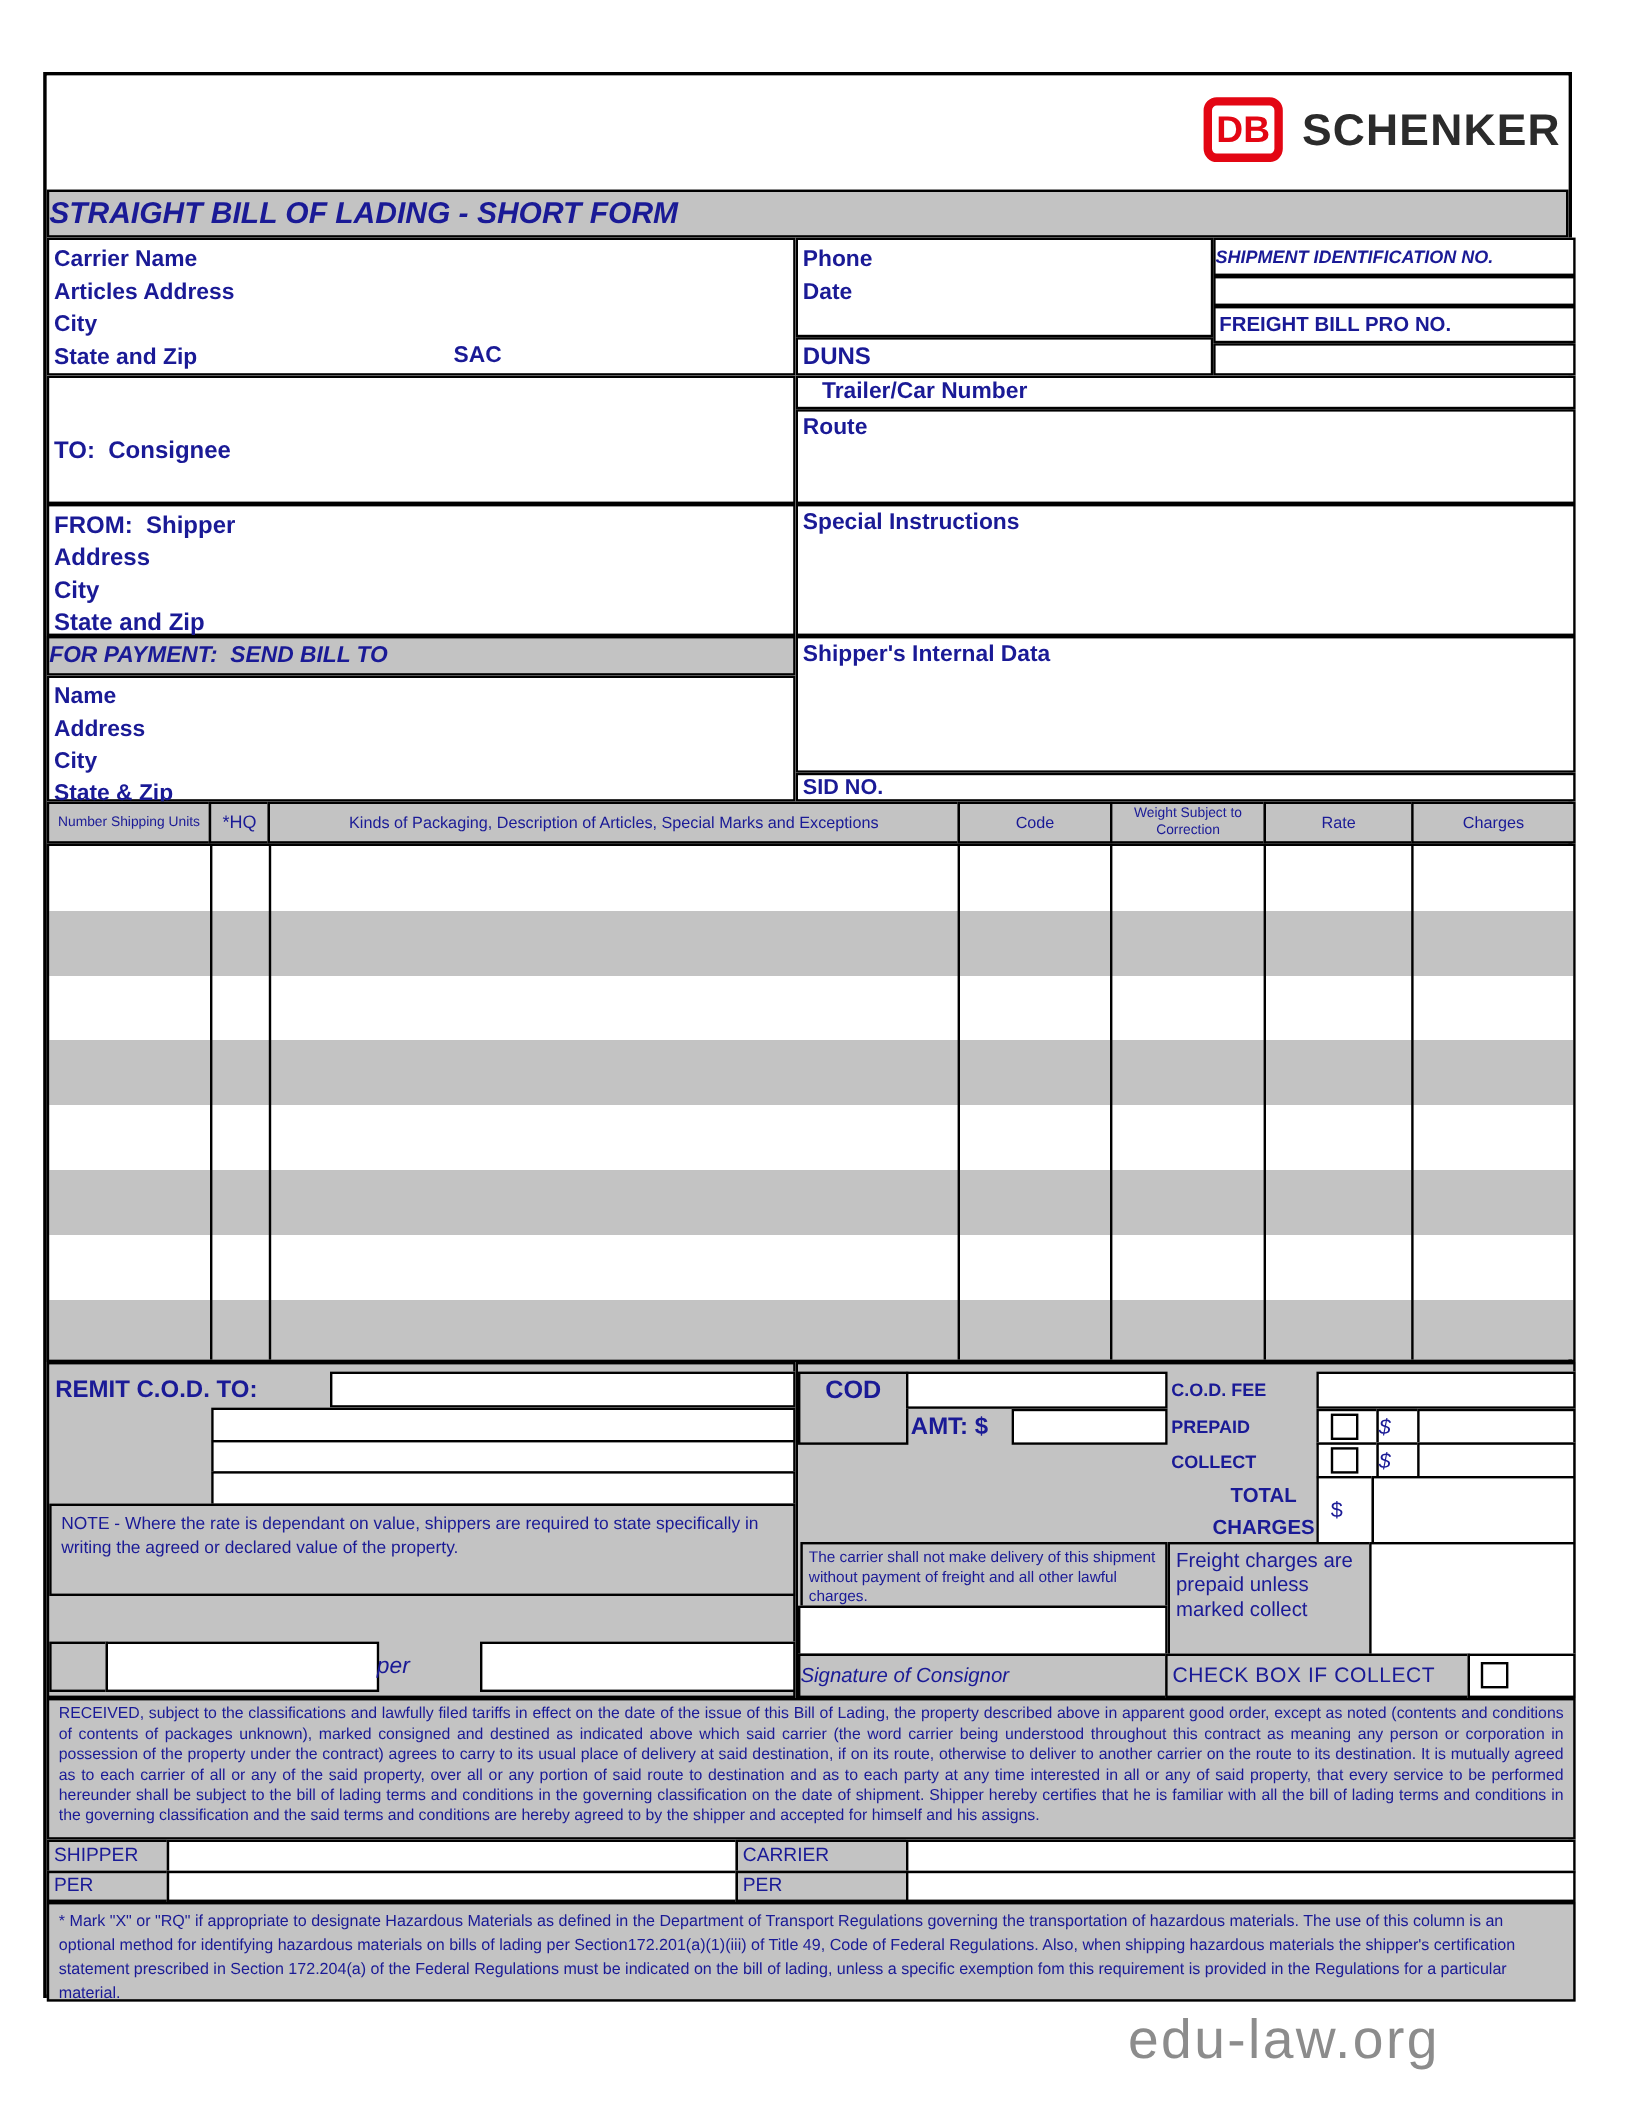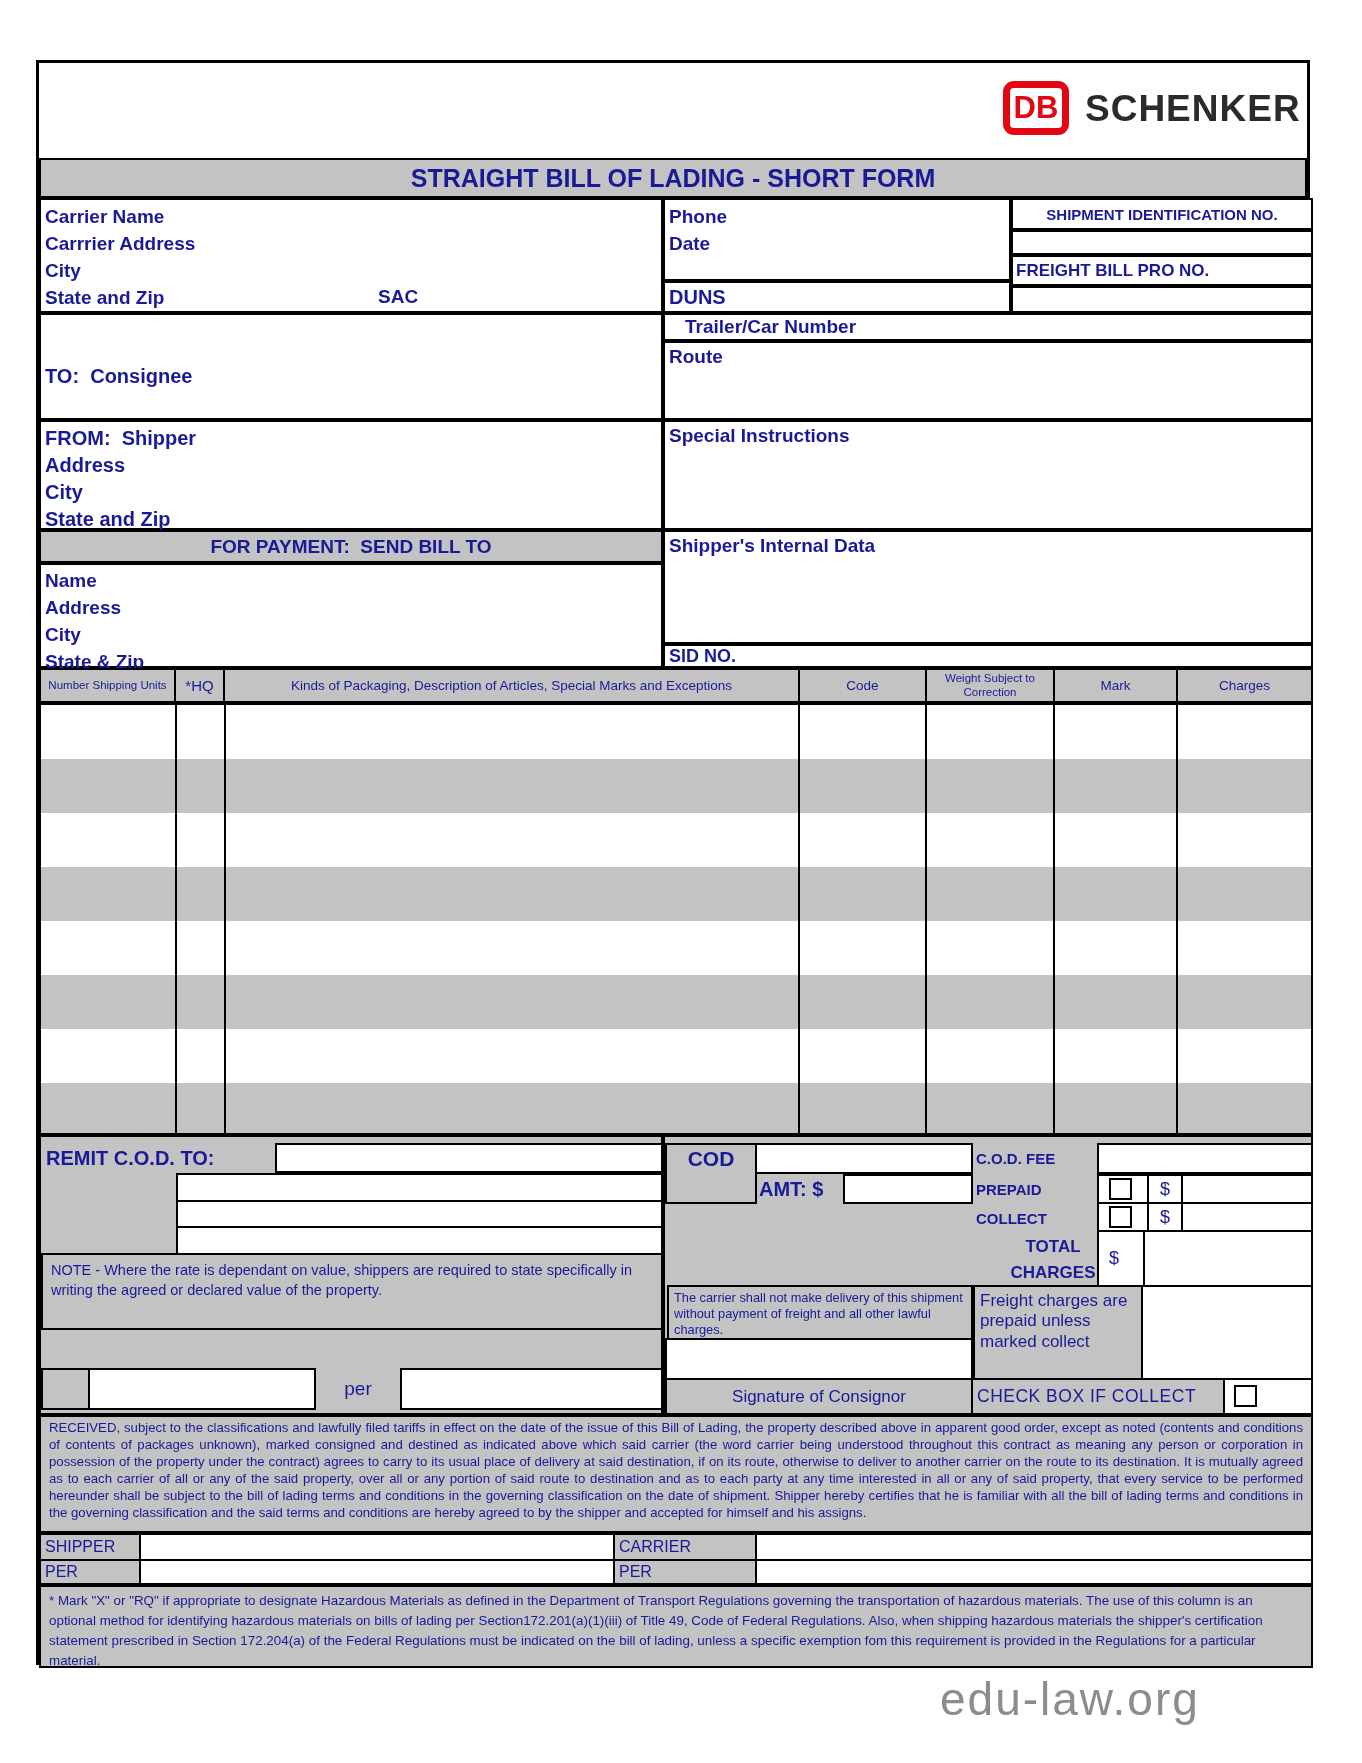--- a/index.html
+++ b/index.html
@@ -6,21 +6,21 @@
   body{width:1362px;height:1763px;position:relative;background:#ffffff;
        font-family:"Liberation Sans", sans-serif;}
   .c{position:absolute;box-sizing:border-box;}
   .b{border:2px solid #000;}
   .b3{border:3px solid #000;}
   .gray{background:#c3c3c3;}
   .white{background:#fff;}
   .navy{color:#1a1a96;}
   .bold{font-weight:bold;}
   .pre{white-space:pre-wrap;}
-  .ctr{display:flex;align-items:center;justify-content:center;text-align:center;}
+  .ctr{display:flex;align-items:center;text-align:center;font-style:italic;}
   .vctr{display:flex;align-items:center;}
   .stack .line{height:27px;display:flex;align-items:center;padding-left:4px;}
   .hdrcell{display:flex;align-items:center;justify-content:center;text-align:center;
            color:#1a1a96;font-size:12.5px;line-height:1.15;}
   .chk{background:#fff;border:2px solid #000;}
   #received-text{font-size:13.2px;line-height:16.9px;padding:3px 8px;text-align:justify;}
   #footnote-text{font-size:13.4px;line-height:20px;padding:4px 8px;}
   .smalltxt{font-size:12.8px;line-height:1.25;}
 </style>
 </head>
@@ -35,21 +35,21 @@
     <div class="c" style="left:1046px;top:22px;width:230px;height:48px;display:flex;align-items:center;color:#2b2b2b;font-weight:bold;font-size:37px;letter-spacing:1px;">SCHENKER</div>
   </div>
 
   <div class="c b gray ctr" style="left:0;top:95px;width:1268px;height:40px;">
     <span class="navy bold" style="font-size:25px;">STRAIGHT BILL OF LADING - SHORT FORM</span>
   </div>
 
   <div class="c b" style="left:0;top:135px;width:624px;height:115px;background:#fff;">
     <div class="stack navy bold c" style="left:0;top:3px;width:620px;font-size:19px;">
       <div class="line">Carrier Name</div>
-      <div class="line">Carrrier Address</div>
+      <div class="line">Articles Address</div>
       <div class="line">City</div>
       <div class="line">State and Zip</div>
     </div>
     <div class="c navy bold" style="left:337px;top:86px;font-size:19px;">SAC</div>
   </div>
 
   <div class="c b" style="left:624px;top:135px;width:348px;height:83px;background:#fff;">
     <div class="stack navy bold c" style="left:0;top:3px;width:340px;font-size:19px;">
       <div class="line">Phone</div>
       <div class="line">Date</div>
@@ -127,21 +127,21 @@
   <div class="c b gray hdrcell" style="left:184px;top:605px;width:577px;height:35px;font-size:13.5px;">
     <span>Kinds of Packaging, Description of Articles, Special Marks and Exceptions</span>
     </div>
   <div class="c b gray hdrcell" style="left:759px;top:605px;width:129px;height:35px;font-size:13.5px;">
     <span>Code</span>
     </div>
   <div class="c b gray hdrcell" style="left:886px;top:605px;width:130px;height:35px;font-size:11.5px;">
     <span>Weight Subject to Correction</span>
     </div>
   <div class="c b gray hdrcell" style="left:1014px;top:605px;width:125px;height:35px;font-size:13.5px;">
-    <span>Mark</span>
+    <span>Rate</span>
     </div>
   <div class="c b gray hdrcell" style="left:1137px;top:605px;width:137px;height:35px;font-size:13.5px;">
     <span>Charges</span>
     </div>
 
   <div class="c b" style="left:0;top:640px;width:1274px;height:432px;background:repeating-linear-gradient(#ffffff 0px,#ffffff 54px,#c3c3c3 54px,#c3c3c3 108px);">
     <div class="c" style="left:134px;top:0;width:2px;height:428px;background:#000;"></div>
     <div class="c" style="left:183px;top:0;width:2px;height:428px;background:#000;"></div>
     <div class="c" style="left:757px;top:0;width:2px;height:428px;background:#000;"></div>
     <div class="c" style="left:884px;top:0;width:2px;height:428px;background:#000;"></div>

